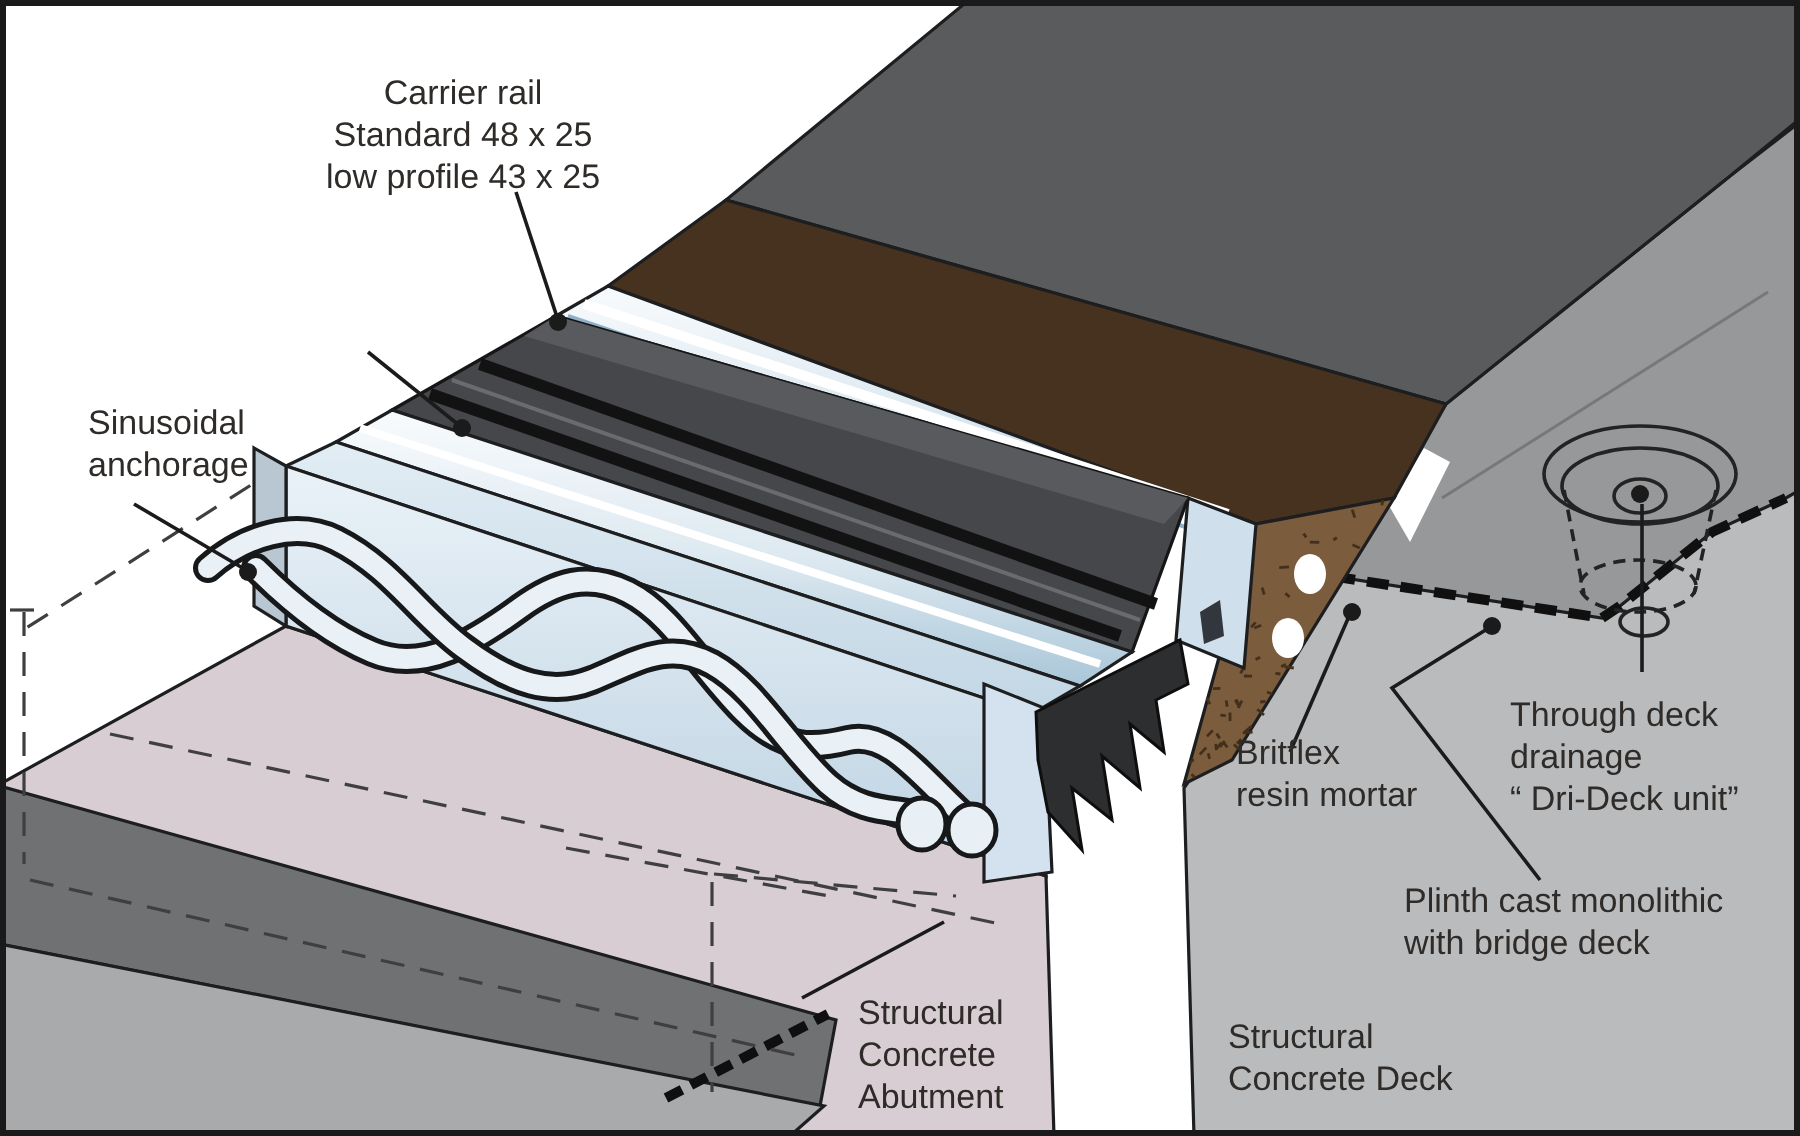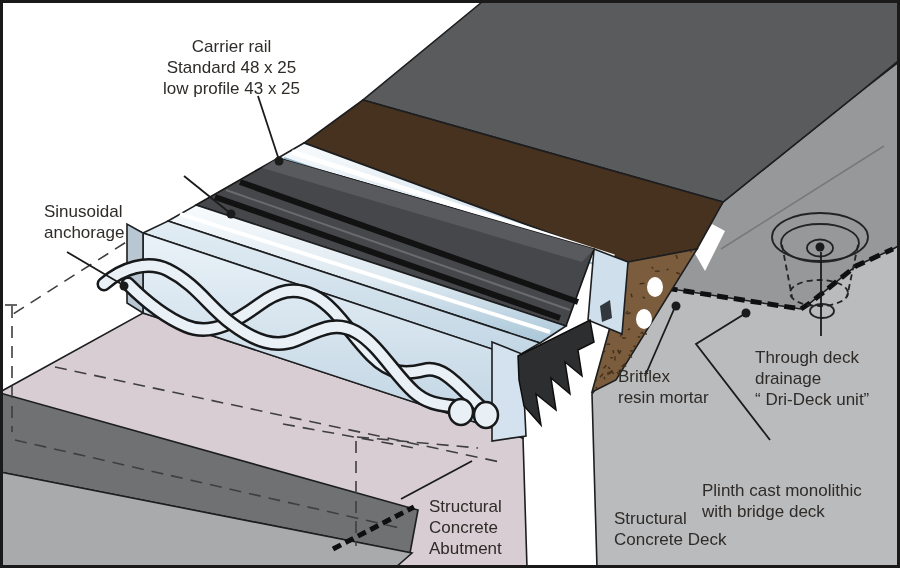--- a/index.html
+++ b/index.html
@@ -187,20 +187,20 @@
 <div class="lbl" style="left:163px;top:36px;text-align:center;">Carrier rail
 Standard 48 x 25
 low profile 43 x 25</div>
 <div class="lbl" style="left:16px;top:201px;margin-left:28px;">Sinusoidal
 anchorage</div>
 <div class="lbl" style="left:618px;top:366px;">Britflex
 resin mortar</div>
 <div class="lbl" style="left:755px;top:337px;margin-top:10px;">Through deck
 drainage
 “ Dri-Deck unit”</div>
-<div class="lbl" style="left:702px;top:440px;margin-top:40px;">Plinth cast monolithic
+<div class="lbl" style="left:702px;top:440px;">Plinth cast monolithic
 with bridge deck</div>
 <div class="lbl" style="left:429px;top:496px;">Structural
 Concrete
 Abutment</div>
 <div class="lbl" style="left:614px;top:508px;">Structural
 Concrete Deck</div>
 </div>
 
 </body></html>

